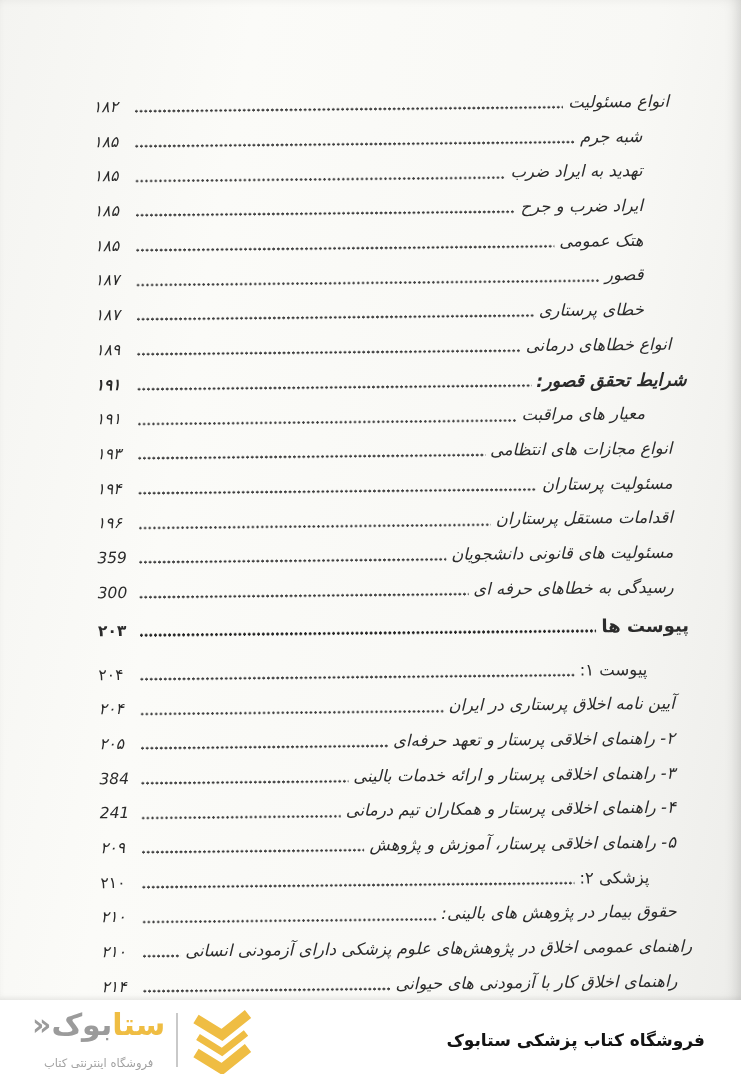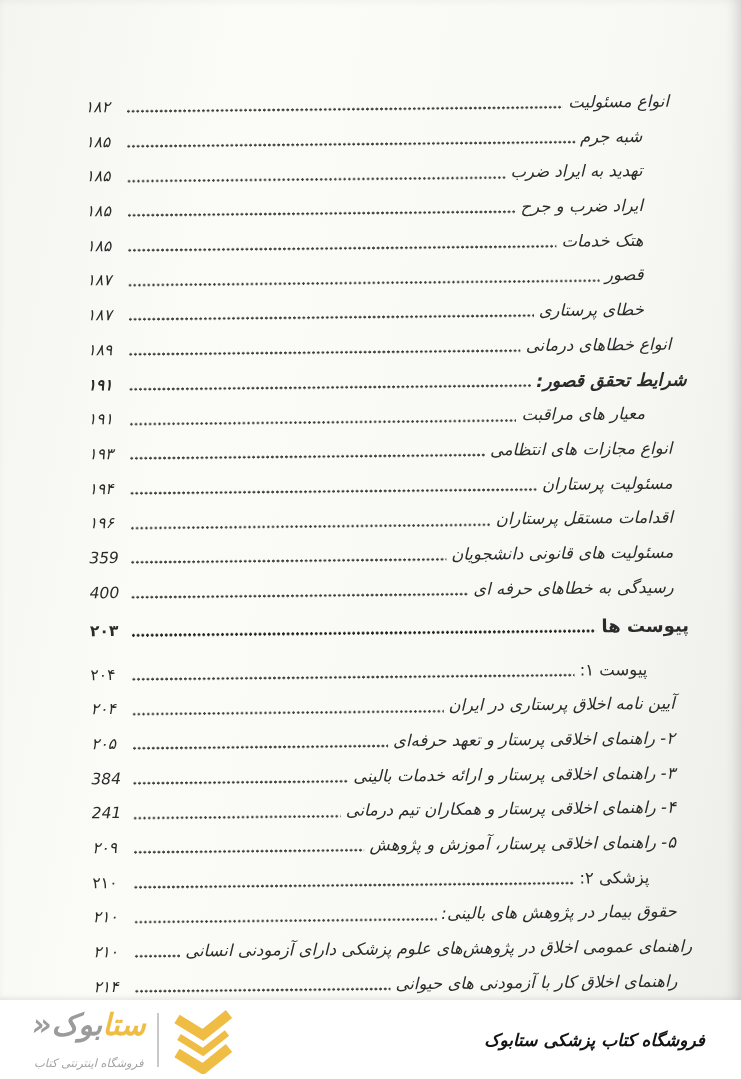--- a/index.html
+++ b/index.html
@@ -31,37 +31,37 @@
     display:flex;align-items:flex-end;
     height:22px;margin-bottom:12.7px;
     font-size:16.5px;line-height:22px;white-space:nowrap;
   }
   .row .title{flex:0 0 auto;}
   .row .leader{
     flex:1 1 auto;height:5px;align-self:flex-end;margin:0 5px 4px 5px;
     background-image:radial-gradient(circle,var(--leader) 1.05px,transparent 1.4px);
     background-size:4.7px 4.7px;background-repeat:repeat-x;background-position:0 100%;
   }
-  .row .page{flex:0 0 auto;width:36px;text-align:left;font-size:15.5px;}
+  .row .page{flex:0 0 auto;width:36px;text-align:left;font-size:15.5px;margin-left:8px;}
   .v-italic{font-style:italic;}
   .v-bold{font-weight:700;font-size:18px;}
   .v-bold .leader{background-image:radial-gradient(circle,#222 1.25px,transparent 1.55px);}
   .v-bold-italic{font-weight:700;font-style:italic;font-size:17.5px;}
   .v-plain{font-style:normal;}
   .lvl0{padding-right:0;}
   .lvl1{padding-right:15px;}
   .lvl2{padding-right:42px;}
   .gap-before{margin-top:16px;}
   .gap-after{margin-bottom:22px;}
   .clipped{margin-top:3px;}
   
   .footer{
     position:absolute;left:0;top:1000px;width:741px;height:79px;background:#ffffff;
     display:flex;align-items:center;justify-content:space-between;
-    padding:0 36px 0 32px;box-shadow:0 -2px 4px rgba(0,0,0,.05);font-style:italic;
+    padding:0 36px 0 32px;box-shadow:0 -2px 4px rgba(0,0,0,.05);
   }
   .logo{display:flex;align-items:center;gap:11px;}
   .logo-textcol{display:flex;flex-direction:column;align-items:center;}
   .wordmark{font-weight:700;font-size:30px;line-height:32px;letter-spacing:0;}
   .wordmark .gold{color:var(--gold);}
   .wordmark .gray{color:var(--logo_gray);}
   .tagline{font-size:11.5px;color:#A3A3A3;margin-top:15px;letter-spacing:0;}
   .logo-divider{width:2px;height:54px;background:#C9C9C9;}
   .shop{display:flex;flex-direction:row;align-items:flex-end;}
   .shop-fa{font-size:17px;font-weight:700;color:#141414;direction:rtl;}
@@ -92,21 +92,21 @@
     <span class="title">تهدید به ایراد ضرب</span>
     <span class="leader"></span>
     <span class="page">۱۸۵</span>
   </div>
         <div class="row lvl2 v-italic">
     <span class="title">ایراد ضرب و جرح</span>
     <span class="leader"></span>
     <span class="page">۱۸۵</span>
   </div>
         <div class="row lvl2 v-italic">
-    <span class="title">هتک خدمات</span>
+    <span class="title">هتک عمومی</span>
     <span class="leader"></span>
     <span class="page">۱۸۵</span>
   </div>
         <div class="row lvl2 v-italic">
     <span class="title">قصور</span>
     <span class="leader"></span>
     <span class="page">۱۸۷</span>
   </div>
         <div class="row lvl2 v-italic">
     <span class="title">خطای پرستاری</span>
@@ -144,21 +144,21 @@
     <span class="page">۱۹۶</span>
   </div>
         <div class="row lvl1 v-italic">
     <span class="title">مسئولیت های قانونی دانشجویان</span>
     <span class="leader"></span>
     <span class="page">359</span>
   </div>
         <div class="row lvl1 v-italic">
     <span class="title">رسیدگی به خطاهای حرفه ای</span>
     <span class="leader"></span>
-    <span class="page">400</span>
+    <span class="page">300</span>
   </div>
         <div class="row lvl0 v-bold gap-before gap-after">
     <span class="title">پیوست ها</span>
     <span class="leader"></span>
     <span class="page">۲۰۳</span>
   </div>
         <div class="row lvl2 v-plain">
     <span class="title">پیوست ۱:</span>
     <span class="leader"></span>
     <span class="page">۲۰۴</span>

